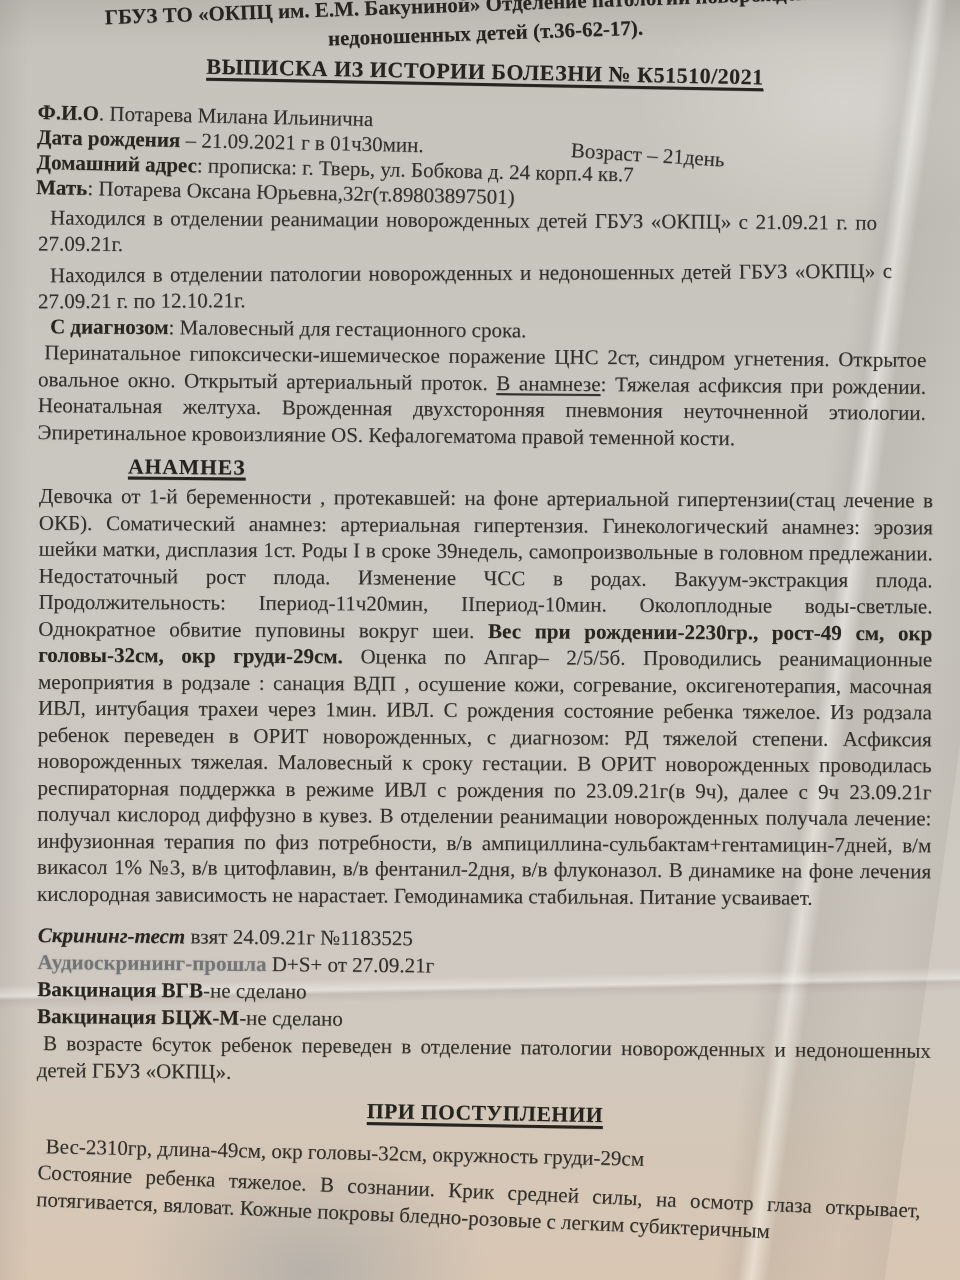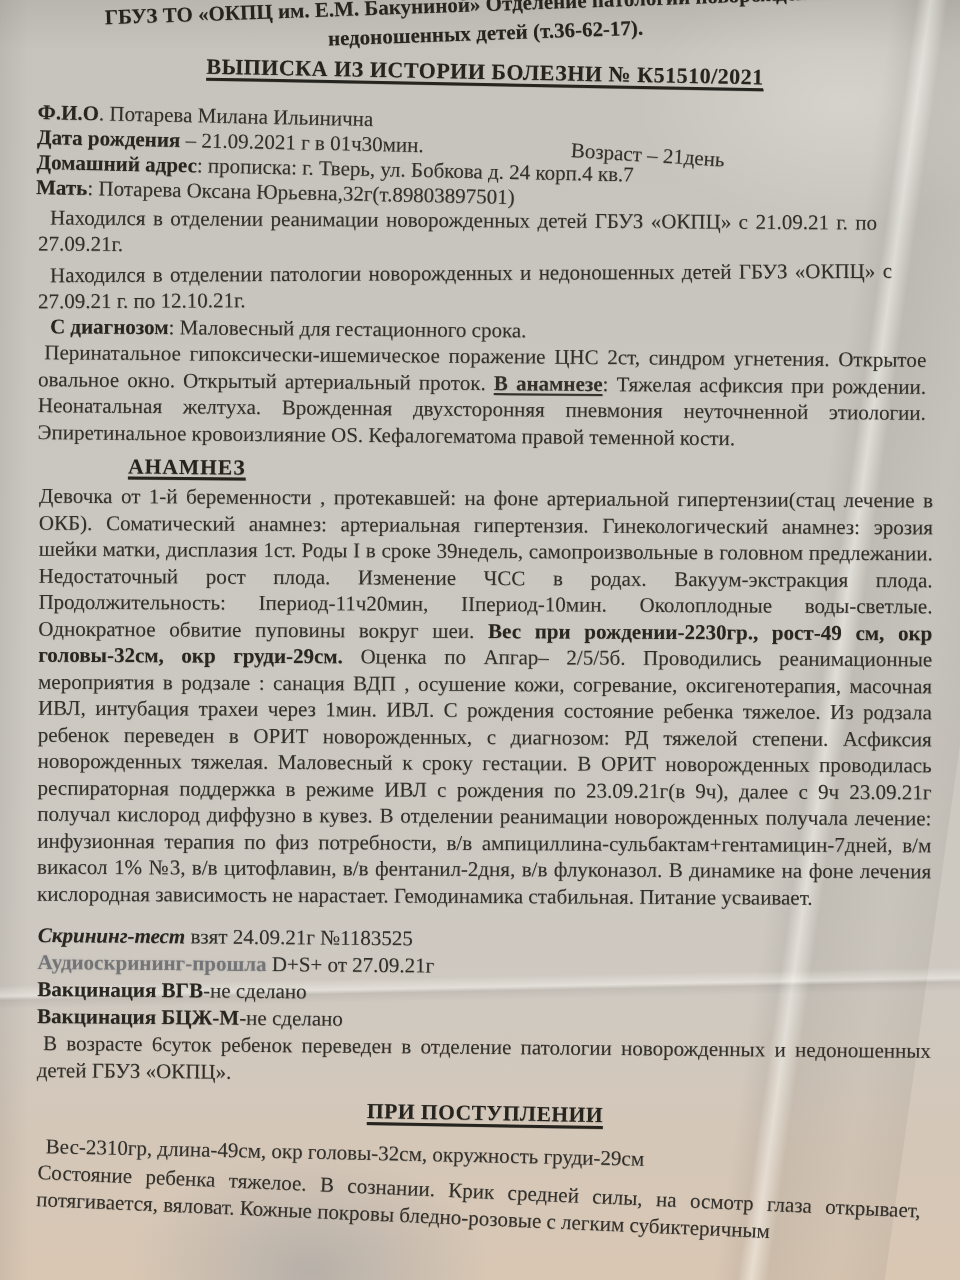--- a/index.html
+++ b/index.html
@@ -46,21 +46,21 @@
     width: 960px;
     padding: 0 28px 0 38px;
     box-sizing: border-box;
     color: #32302b;
     text-shadow: 0.3px 0.4px 0.8px rgba(50,47,42,0.35);
     font-size: 21px;
     line-height: 26.5px;
   }
   .b  { font-weight: bold; color: #28261f; }
   .bi { font-weight: bold; font-style: italic; color: #28261f; }
-  .u  { text-decoration: underline; text-underline-offset: 3px; font-weight: bold; }
+  .u  { text-decoration: underline; text-underline-offset: 3px; }
   p { margin: 0; }
 
   .institution {
     font-weight: bold; color: #26241f;
     font-size: 21px; line-height: 29px;
     text-align: center;
     padding: 0 20px;
     transform: rotate(-2deg);
   }
   .title {

